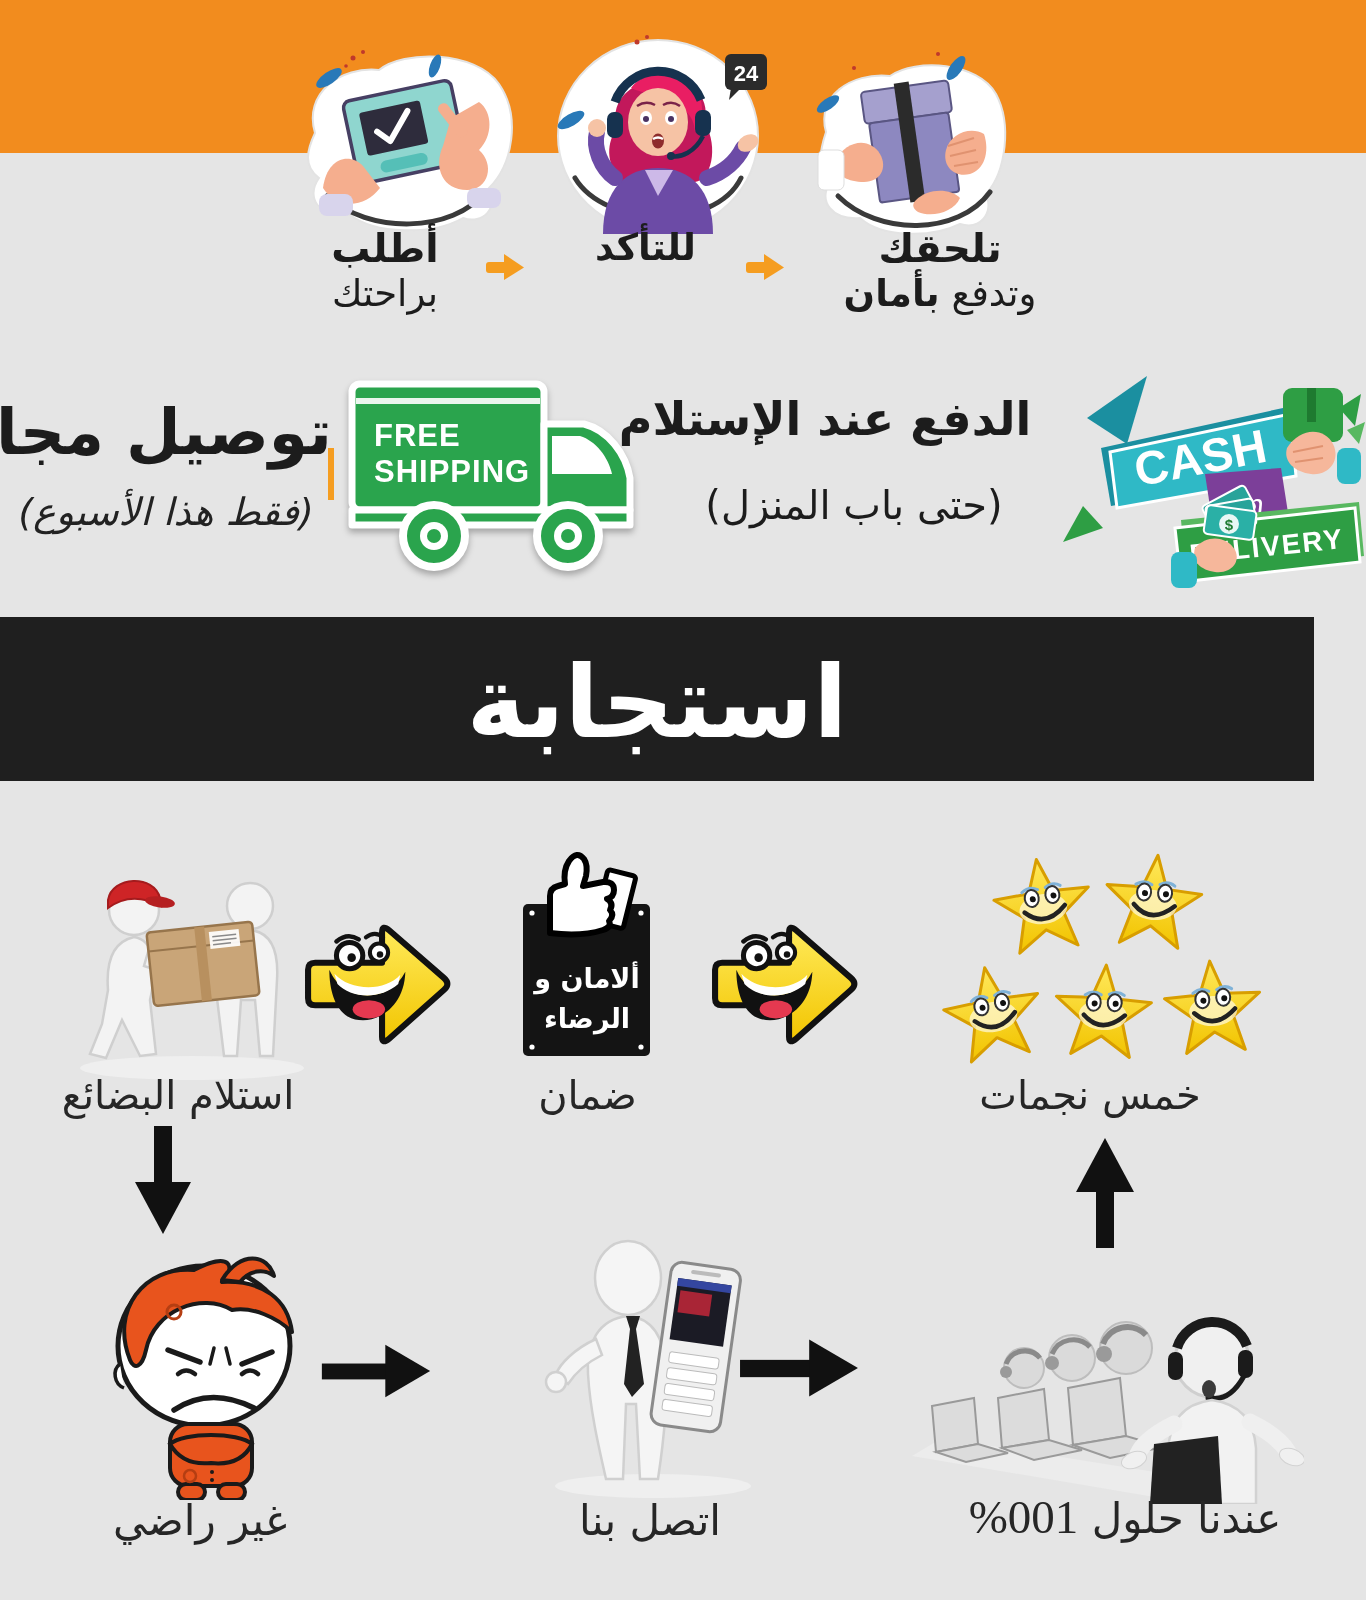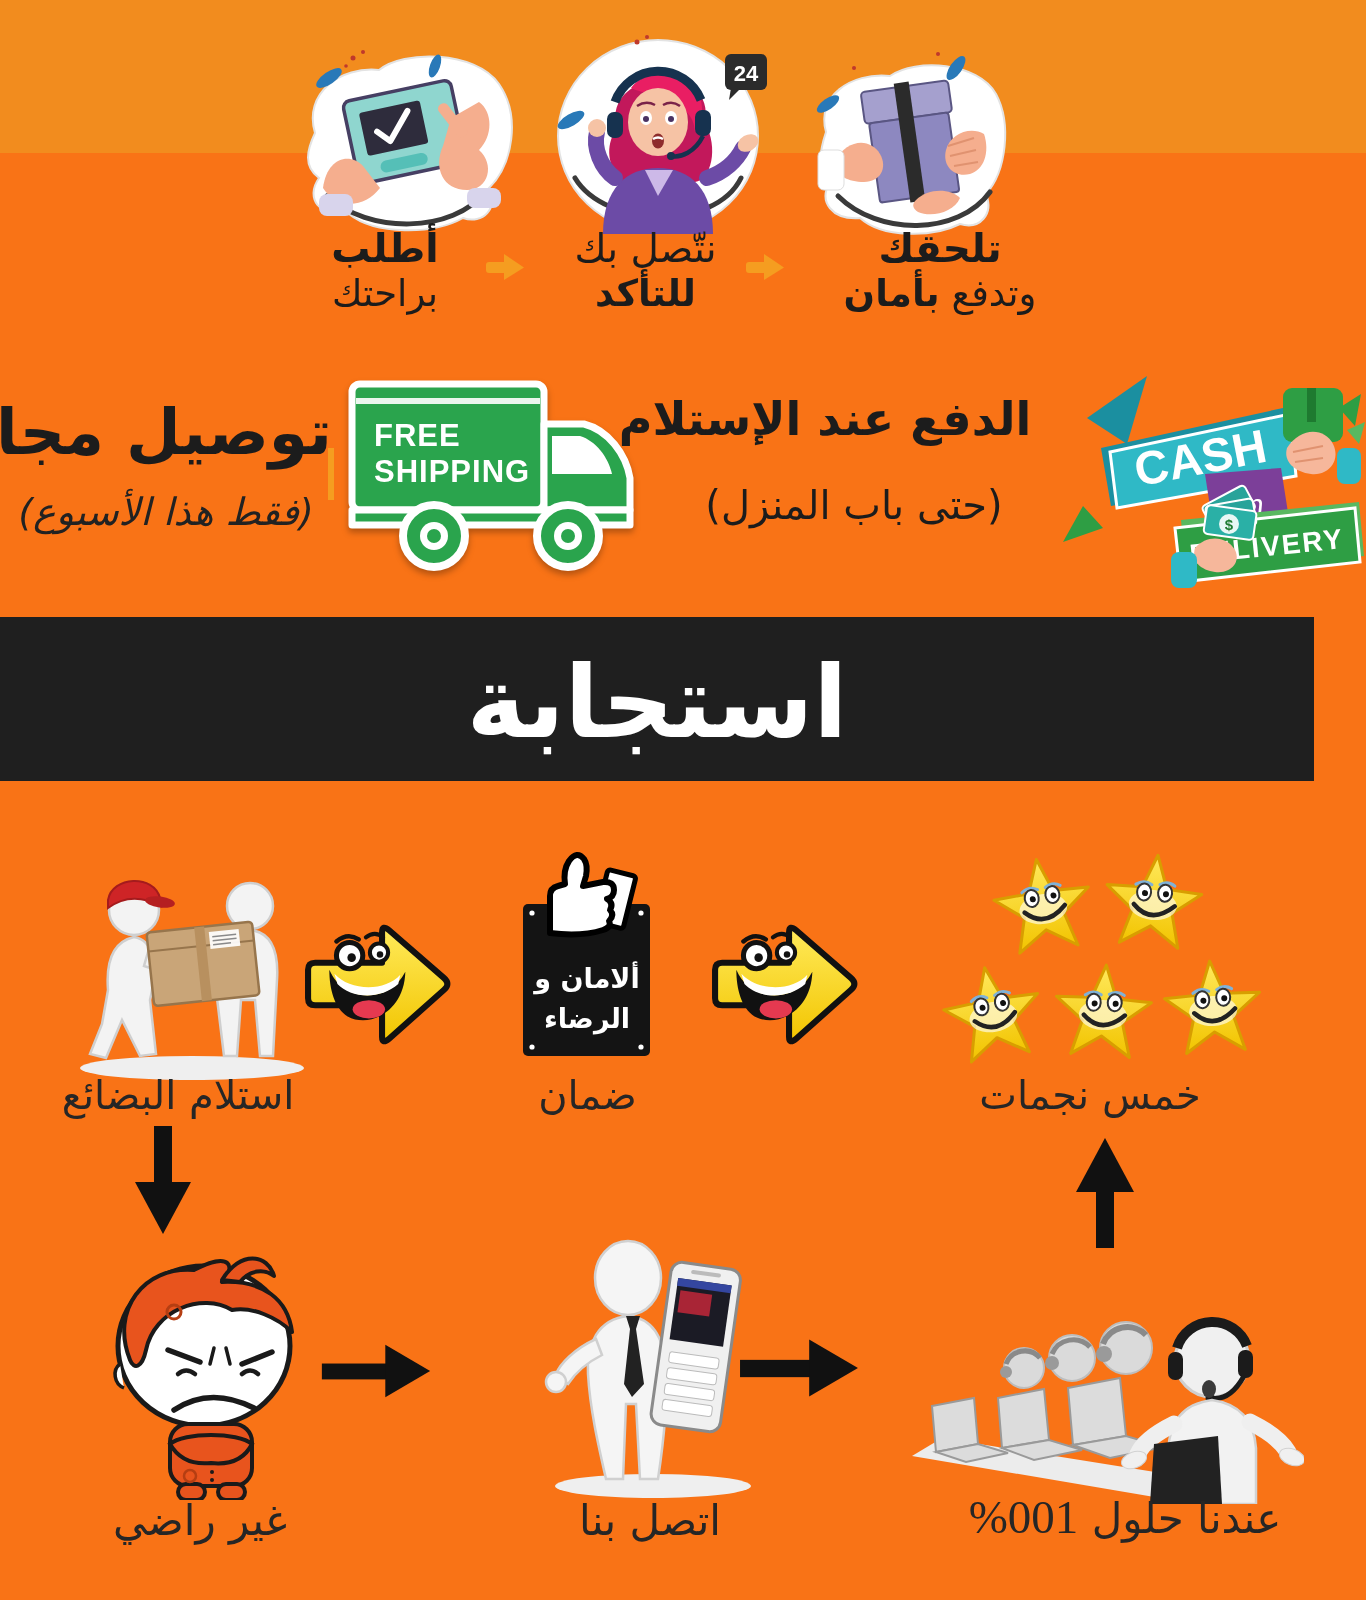--- a/index.html
+++ b/index.html
@@ -1,16 +1,16 @@
 <!DOCTYPE html>
 <html><head>
 <meta charset="utf-8">
 <style>
   html,body{margin:0;padding:0;background:#fff;}
-  .stage{position:relative;width:1366px;height:1600px;background:#f97316;overflow:hidden;
+  .stage{position:relative;width:1366px;height:1600px;background:#e5e5e5;overflow:hidden;
          font-family:"DejaVu Sans",sans-serif;}
   .abs{position:absolute;}
   .ar{direction:rtl;text-align:center;color:#1c1c1c;font-family:"DejaVu Sans",sans-serif;}
   .b{font-weight:700;}
   
   .top-banner{left:0;top:0;width:1366px;height:153px;background:#F28C1E;}
   .step{line-height:1.18;}
   .step .l1{font-size:39px;display:block;}
   .step .l2{font-size:37px;display:block;text-align:center;}
   
@@ -157,21 +157,20 @@
   </svg>
 
   <div class="abs ar step" style="left:295px;top:226px;width:180px">
     <span class="l1 b">أطلب</span>
     <span class="l2">براحتك</span>
   </div>
   <svg class="abs" style="left:484px;top:252px" width="42" height="30">
     <use href="#sym-orange-arrow"></use>
   </svg>
   <div class="abs ar step" style="left:548px;top:226px;width:195px">
-    <span class="l1">نتّصل بك</span>
     <span class="l2 b">للتأكد</span>
   </div>
   <svg class="abs" style="left:744px;top:252px" width="42" height="30">
     <use href="#sym-orange-arrow"></use>
   </svg>
   <div class="abs ar step" style="left:795px;top:226px;width:290px">
     <span class="l1 b">تلحقك</span>
     <span class="l2">
       <span>وتدفع</span>
       <span class="b">بأمان</span>

